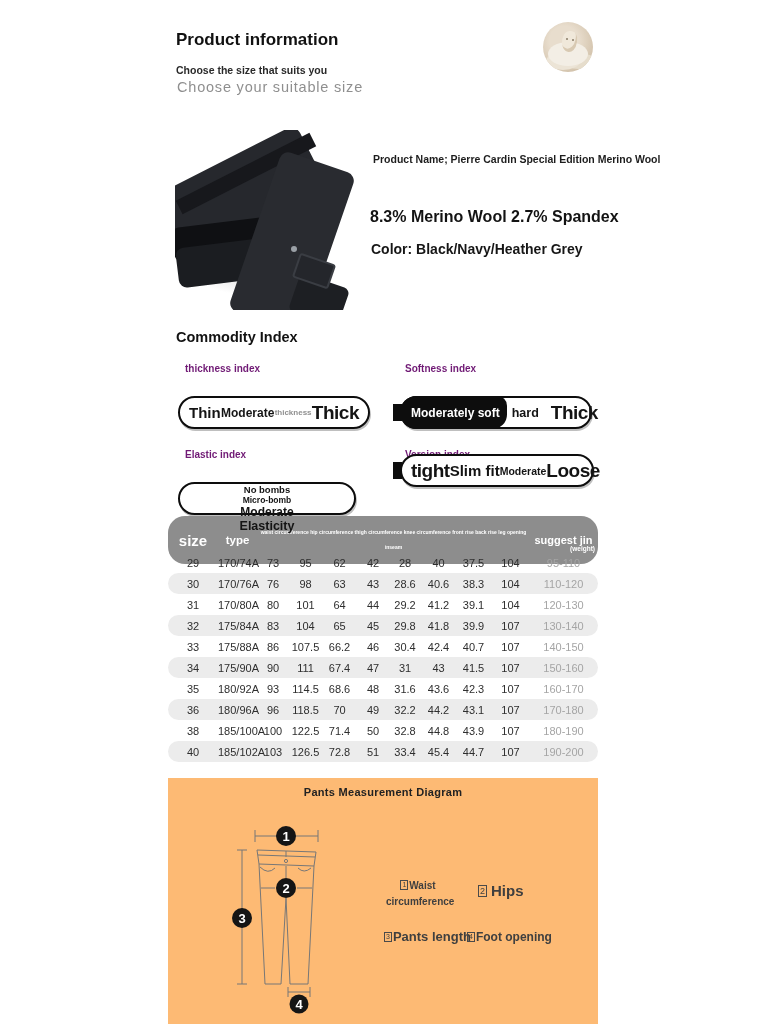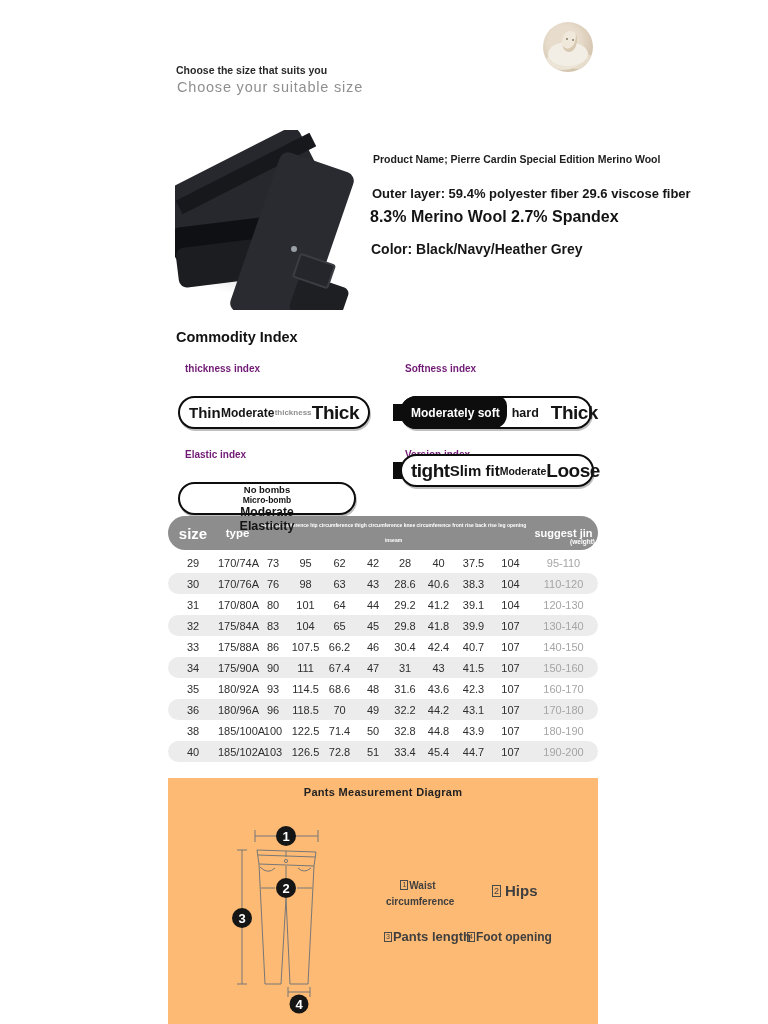--- a/index.html
+++ b/index.html
@@ -60,52 +60,53 @@
   .op-md{font-size:12px;font-weight:bold;}
   .op-md2{font-size:12.5px;font-weight:bold;}
   .op-sm{font-size:9.5px;font-weight:bold;}
   .op-sm2{font-size:10.5px;font-weight:bold;}
   .op-xs{font-size:8px;font-weight:bold;color:#8f8f8f;}
   .op-xs2{font-size:8.5px;font-weight:bold;}
   .on-fill{color:#fff;}
 
   
   .grid-cols{display:grid;grid-template-columns:50px 39px 32px 33px 35px 32px 32px 35px 35px 39px 67px;}
-  .tbl-header{left:168px;top:516px;width:430px;height:34px;background:#8d8d8d;border-radius:17px;
+  .tbl-header{left:168px;top:516px;width:430px;height:48px;background:#8d8d8d;border-radius:17px;
               color:#fff;align-items:center;box-sizing:border-box;}
   .tbl-header span{display:block;text-align:center;}
   .h-size{font-size:15px;font-weight:bold;}
   .h-type{font-size:11.5px;font-weight:bold;}
   .h-measures{grid-column:3/11;font-size:5px;line-height:1.5;font-weight:bold;}
   .h-suggest{position:relative;font-size:11px;font-weight:bold;}
   .h-suggest .sub{position:absolute;right:2px;bottom:-6px;font-size:6.5px;font-weight:bold;}
   .tbl-rows{left:168px;top:552px;width:430px;}
   .trow{height:21px;align-items:center;text-align:center;font-size:11px;color:#2e2e2e;}
   .trow.alt{background:#ececec;border-radius:11px;}
   .cell{white-space:nowrap;}
   .cell.suggest{color:#a5a5a5;}
 
   
   .diagram-sec{left:168px;top:778px;width:430px;height:246px;background:#fdba74;}
   .diag-title{position:absolute;left:0;right:0;top:8px;text-align:center;font-size:11px;font-weight:bold;color:#222;letter-spacing:.3px;}
   .pants-svg{position:absolute;left:62px;top:36px;width:115px;height:200px;}
   .svgnum{fill:#fff;font-size:13px;font-weight:bold;text-anchor:middle;font-family:"Liberation Sans",sans-serif;}
   .leg-item{position:absolute;color:#3f3f3f;font-weight:bold;}
   .leg-sm{left:218px;top:100px;width:64px;text-align:center;font-size:10px;line-height:1.55;}
-  .leg-lg{left:324px;top:104px;font-size:15px;}
+  .leg-lg{left:310px;top:104px;font-size:15px;}
   .leg-md{left:216px;top:151px;font-size:13px;}
   .leg-md2{left:299px;top:152px;font-size:12px;}
   .tofu{display:inline-block;border:1px solid #4a4a4a;font-size:7px;line-height:8px;padding:0 1px;margin-right:1px;vertical-align:2px;font-weight:normal;}
   .leg-lg .tofu{font-size:9px;line-height:10px;margin-right:4px;}
 </style>
 </head>
 <body>
 
 <div class="canvas">
 
+  <div class="abs page-title">Product information</div>
   <div class="abs sub-small">Choose the size that suits you</div>
   <div class="abs sub-large">Choose your suitable size</div>
   <div class="abs logo">
     <div class="wool"></div>
     <div class="head"></div>
     <div class="eye l"></div>
     <div class="eye r"></div>
   </div>
 
   <div class="abs photo">
@@ -114,21 +115,20 @@
     <div class="p-band"></div>
     <div class="p-stack2"></div>
     <div class="p-stack"></div>
     <div class="p-leg"></div>
     <div class="p-cuff"></div>
     <div class="p-tab"></div>
     <div class="p-btn"></div>
   </div>
 
   <div class="abs pt-name">Product Name; Pierre Cardin Special Edition Merino Wool</div>
-  <div class="abs pt-f1">Outer layer: 59.4% polyester fiber 29.6 viscose fiber</div>
   <div class="abs pt-f2">8.3% Merino Wool 2.7% Spandex</div>
   <div class="abs pt-color">Color: Black/Navy/Heather Grey</div>
 
   <div class="abs ci-heading">Commodity Index</div>
   <div class="abs idx-label" id="lbl-0">thickness index</div>
   <div class="abs idx-label" id="lbl-1">Softness index</div>
   <div class="abs idx-label" id="lbl-2">Elastic index</div>
   <div class="abs idx-label" id="lbl-3">Version index</div>
   <div class="pill" id="pill-0">
       <span class="op op-lg">Thin</span>

